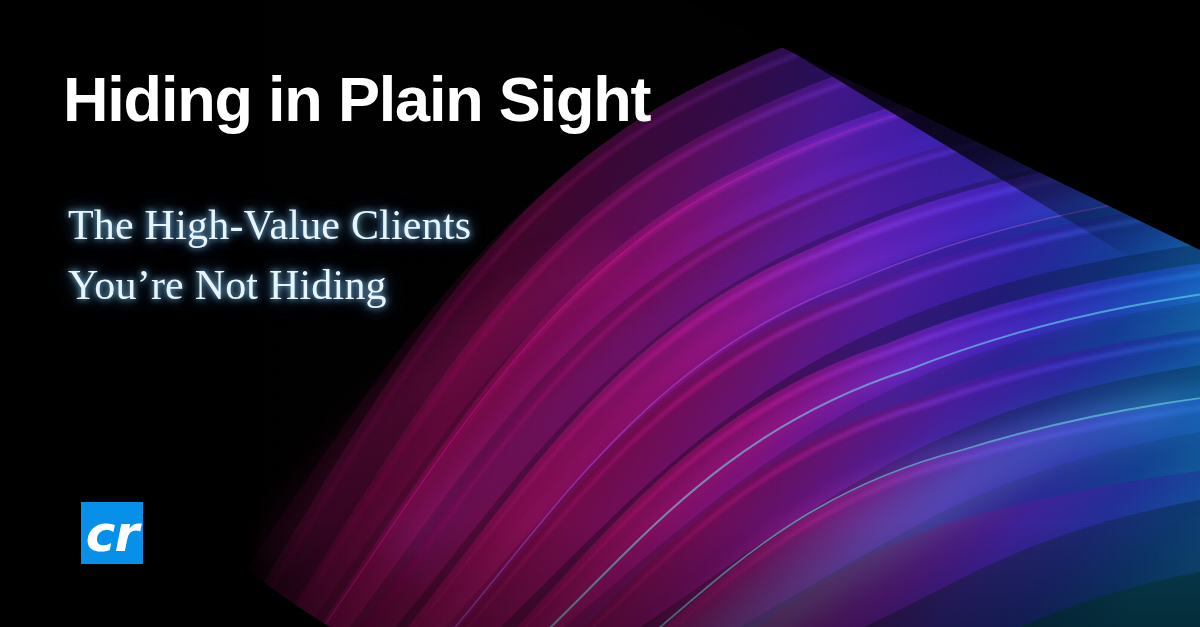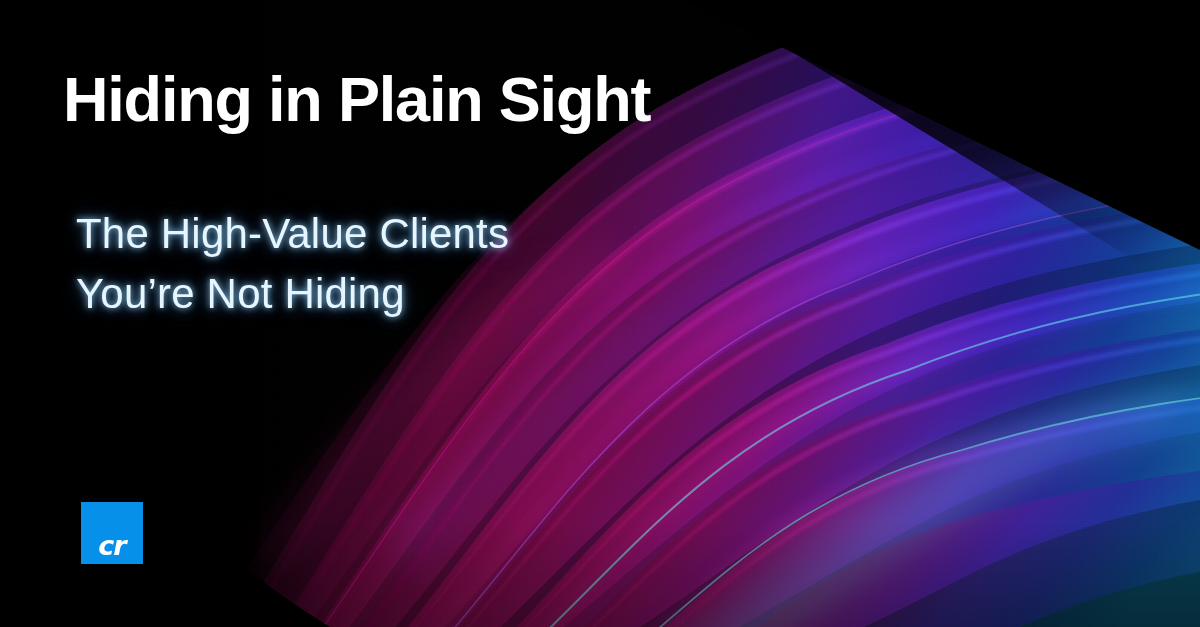--- a/index.html
+++ b/index.html
@@ -54,21 +54,22 @@
     top: 192px;
     font-size: 42px;
     font-weight: 300;
     letter-spacing: 0.2px;
     line-height: 1.42;
     color: #e6f5fe;
     text-shadow:
       0 0 6px rgba(150, 215, 255, 0.85),
       0 0 14px rgba(110, 190, 255, 0.55),
       0 0 28px rgba(70, 160, 255, 0.32);
-    margin: 12px;
+    margin: 4px;
+    font-family: Liberation Serif, serif;
   }
   .subhead .line { display: block; white-space: nowrap; }
 
   
   #logo-lockup {
     position: absolute;
     left: 63px;
     top: 500px;
     display: flex;
     align-items: center;
@@ -100,21 +101,21 @@
     height: 62px;
     background: #0790ea;
     display: flex;
     align-items: flex-end;
     justify-content: center;
     margin-left: 18px;
     flex: 0 0 auto;
   }
   .logo-tile-text {
     font-family: "DejaVu Sans", sans-serif;
-    font-size: 27px;
+    font-size: 50px;
     font-style: italic;
     font-weight: 700;
     color: #ffffff;
     line-height: 1;
     padding-bottom: 5px;
     letter-spacing: -1px;
   }
 </style>
 </head>
 <body>

